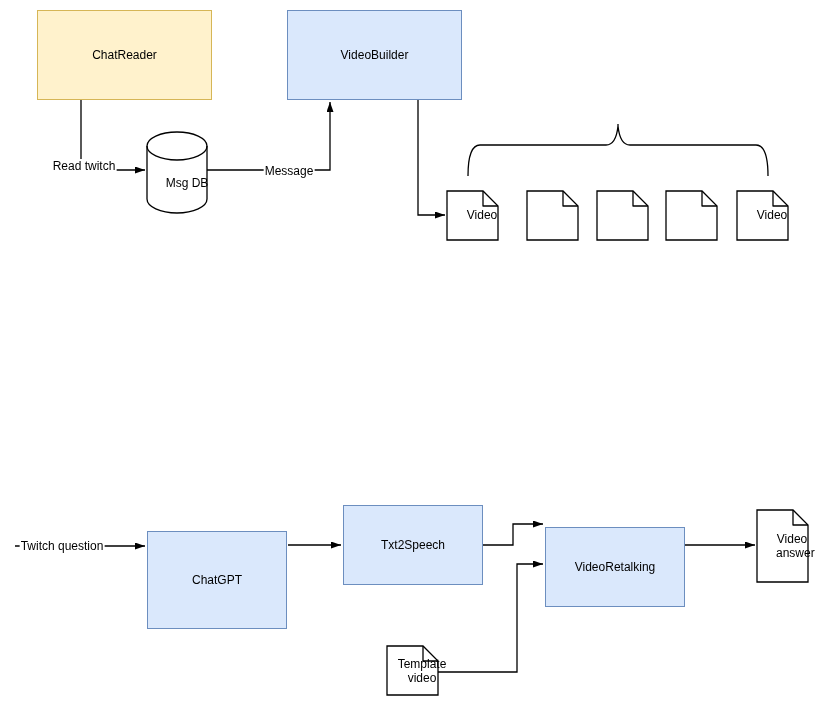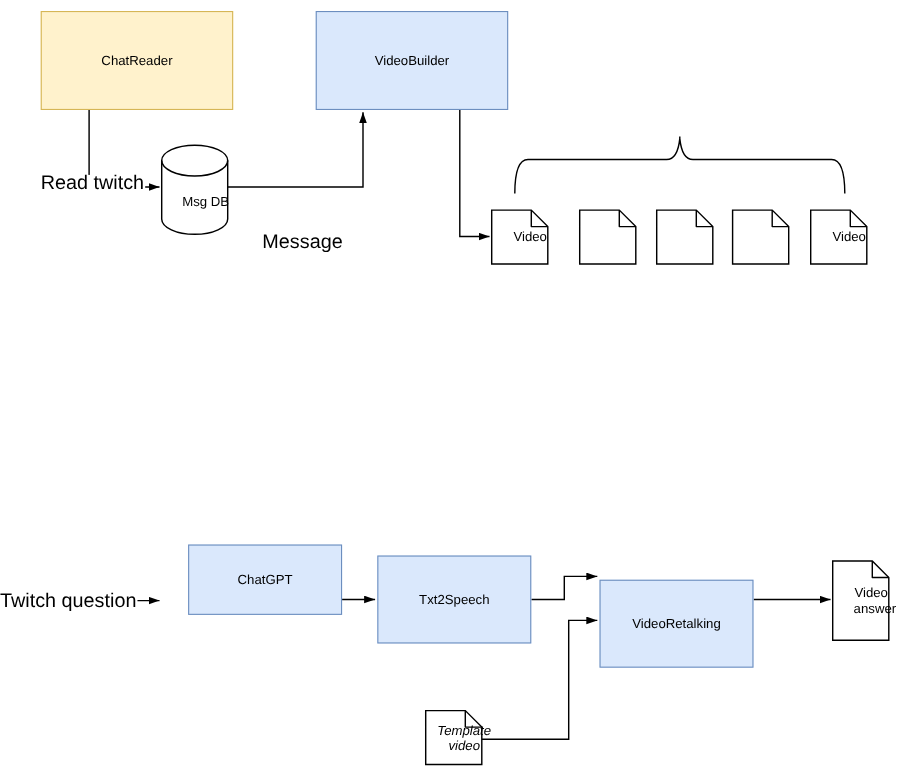--- a/index.html
+++ b/index.html
@@ -25,21 +25,21 @@
     justify-content: center;
     font-size: 12px;
     text-align: center;
   }
   .node.yellow { background: #FFF2CC; border: 1px solid #D6B656; }
   .node.blue   { background: #DAE8FC; border: 1px solid #6C8EBF; }
   .edge-label {
     position: absolute;
     transform: translate(-50%, -50%);
     background: #ffffff;
-    font-size: 18px;
+    font-size: 12px;
     line-height: 14px;
     padding: 0 1px;
     white-space: nowrap;
   }
   .shape-label {
     position: absolute;
     transform: translate(-50%, -50%);
     font-size: 12px;
     line-height: 14px;
     text-align: center;
@@ -112,41 +112,41 @@
 
   <div class="node blue" style="left:287px; top:10px; width:175px; height:90px;">
     <span>VideoBuilder</span>
   </div>
 
   <div class="node yellow" style="left:37px; top:10px; width:175px; height:90px;">
     <span>ChatReader</span>
   </div>
 
 
-  <div class="node blue" style="left:147px; top:495px; width:140px; height:64px;margin-left:24px;">
+  <div class="node blue" style="left:147px; top:531px; width:140px; height:98px;">
     <span>ChatGPT</span>
   </div>
 
   <div class="node blue" style="left:343px; top:505px; width:140px; height:80px;">
     <span>Txt2Speech</span>
   </div>
 
   <div class="node blue" style="left:545px; top:527px; width:140px; height:80px;">
     <span>VideoRetalking</span>
   </div>
 
   <div class="shape-label" style="left:177px; top:183px;">Msg DB</div>
 
   <div class="shape-label" style="left:472px; top:215px;">Video</div>
 
   <div class="shape-label" style="left:762px; top:215px;">Video</div>
 
-  <div class="shape-label" style="left:412px; top:671px; width:54px;font-style:italic;">Template video</div>
+  <div class="shape-label" style="left:412px; top:671px; width:54px;">Template video</div>
 
   <div class="shape-label" style="left:782px; top:546px; width:32px;">Video answer</div>
 
   <div class="edge-label" style="left:84px; top:166px;">Read twitch</div>
 
-  <div class="edge-label" style="left:275px; top:171px;margin-top:48px;">Message</div>
+  <div class="edge-label" style="left:289px; top:171px;">Message</div>
 
   <div class="edge-label" style="left:62px; top:546px;">Twitch question</div>
 
 </div>
 
 </body></html>

